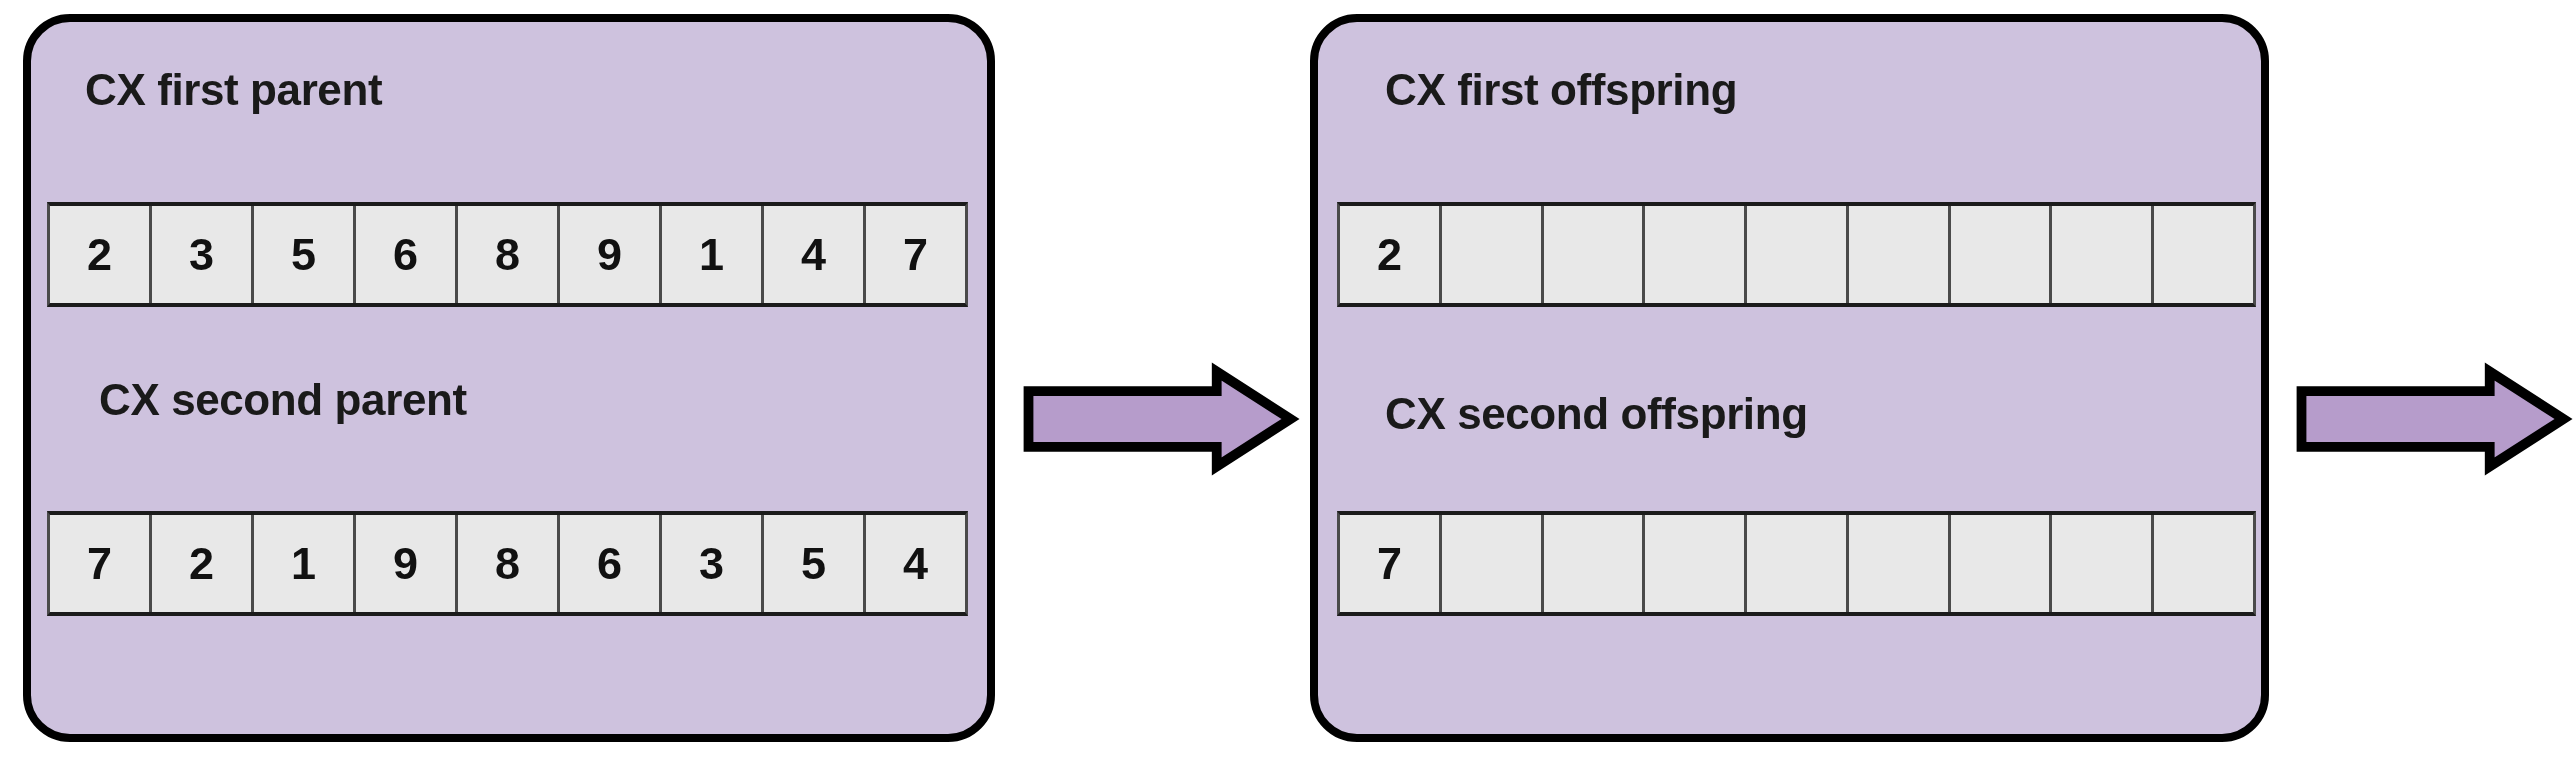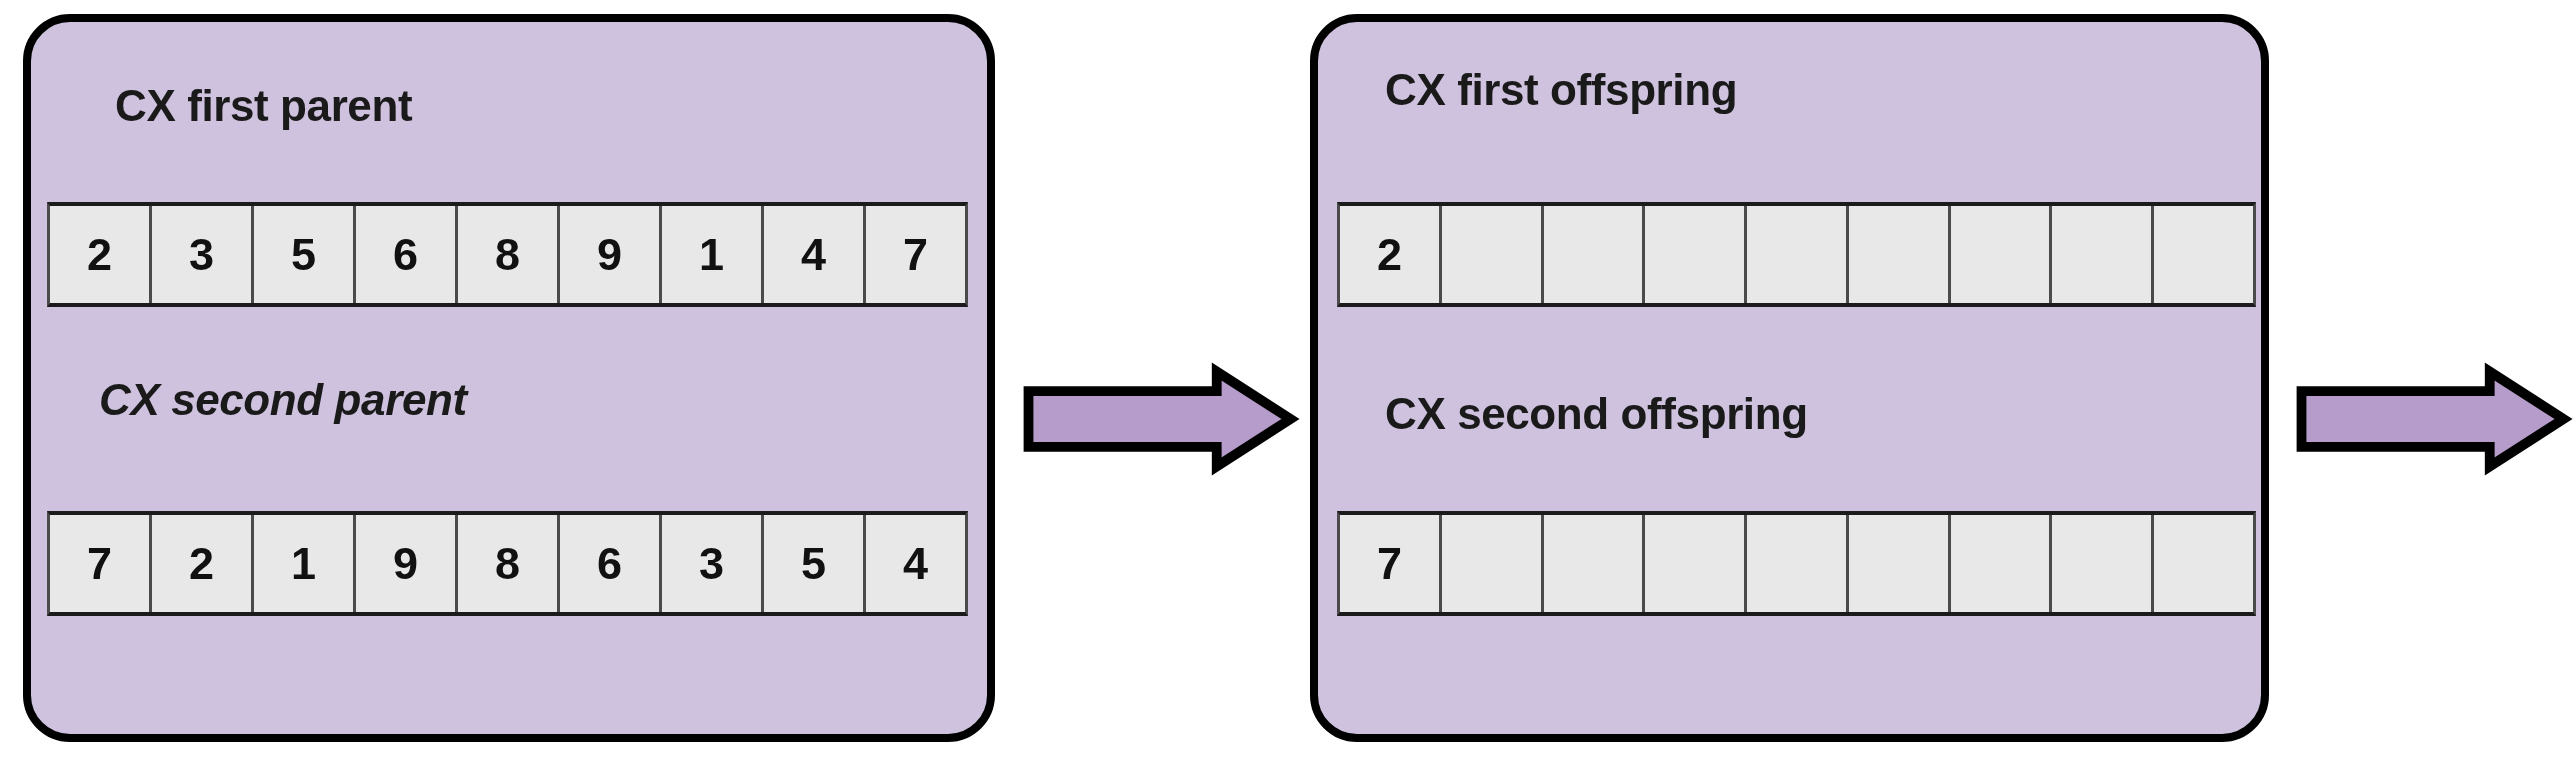--- a/index.html
+++ b/index.html
@@ -90,35 +90,35 @@
     overflow: visible;
   }
 </style>
 </head>
 <body>
 
 <div id="stage">
 
   <div class="panel" id="panel-parents"></div>
 
-  <div class="section-label" style="left: 115px; top: 68px; margin-top: 16px;">CX first parent</div>
+  <div class="section-label" style="left: 85px; top: 68px;">CX first parent</div>
 
   <div class="gene-row" id="row-first-parent" style="left: 47px; top: 202px; width: 921px; height: 105px;">
     <div class="gene-cell">2</div>
     <div class="gene-cell">3</div>
     <div class="gene-cell">5</div>
     <div class="gene-cell">6</div>
     <div class="gene-cell">8</div>
     <div class="gene-cell">9</div>
     <div class="gene-cell">1</div>
     <div class="gene-cell">4</div>
     <div class="gene-cell">7</div>
   </div>
 
-  <div class="section-label" style="left: 99px; top: 378px; font-style: italic;">CX second parent</div>
+  <div class="section-label" style="left: 99px; top: 378px;">CX second parent</div>
 
   <div class="gene-row" id="row-second-parent" style="left: 47px; top: 511px; width: 921px; height: 105px;">
     <div class="gene-cell">7</div>
     <div class="gene-cell">2</div>
     <div class="gene-cell">1</div>
     <div class="gene-cell">9</div>
     <div class="gene-cell">8</div>
     <div class="gene-cell">6</div>
     <div class="gene-cell">3</div>
     <div class="gene-cell">5</div>

